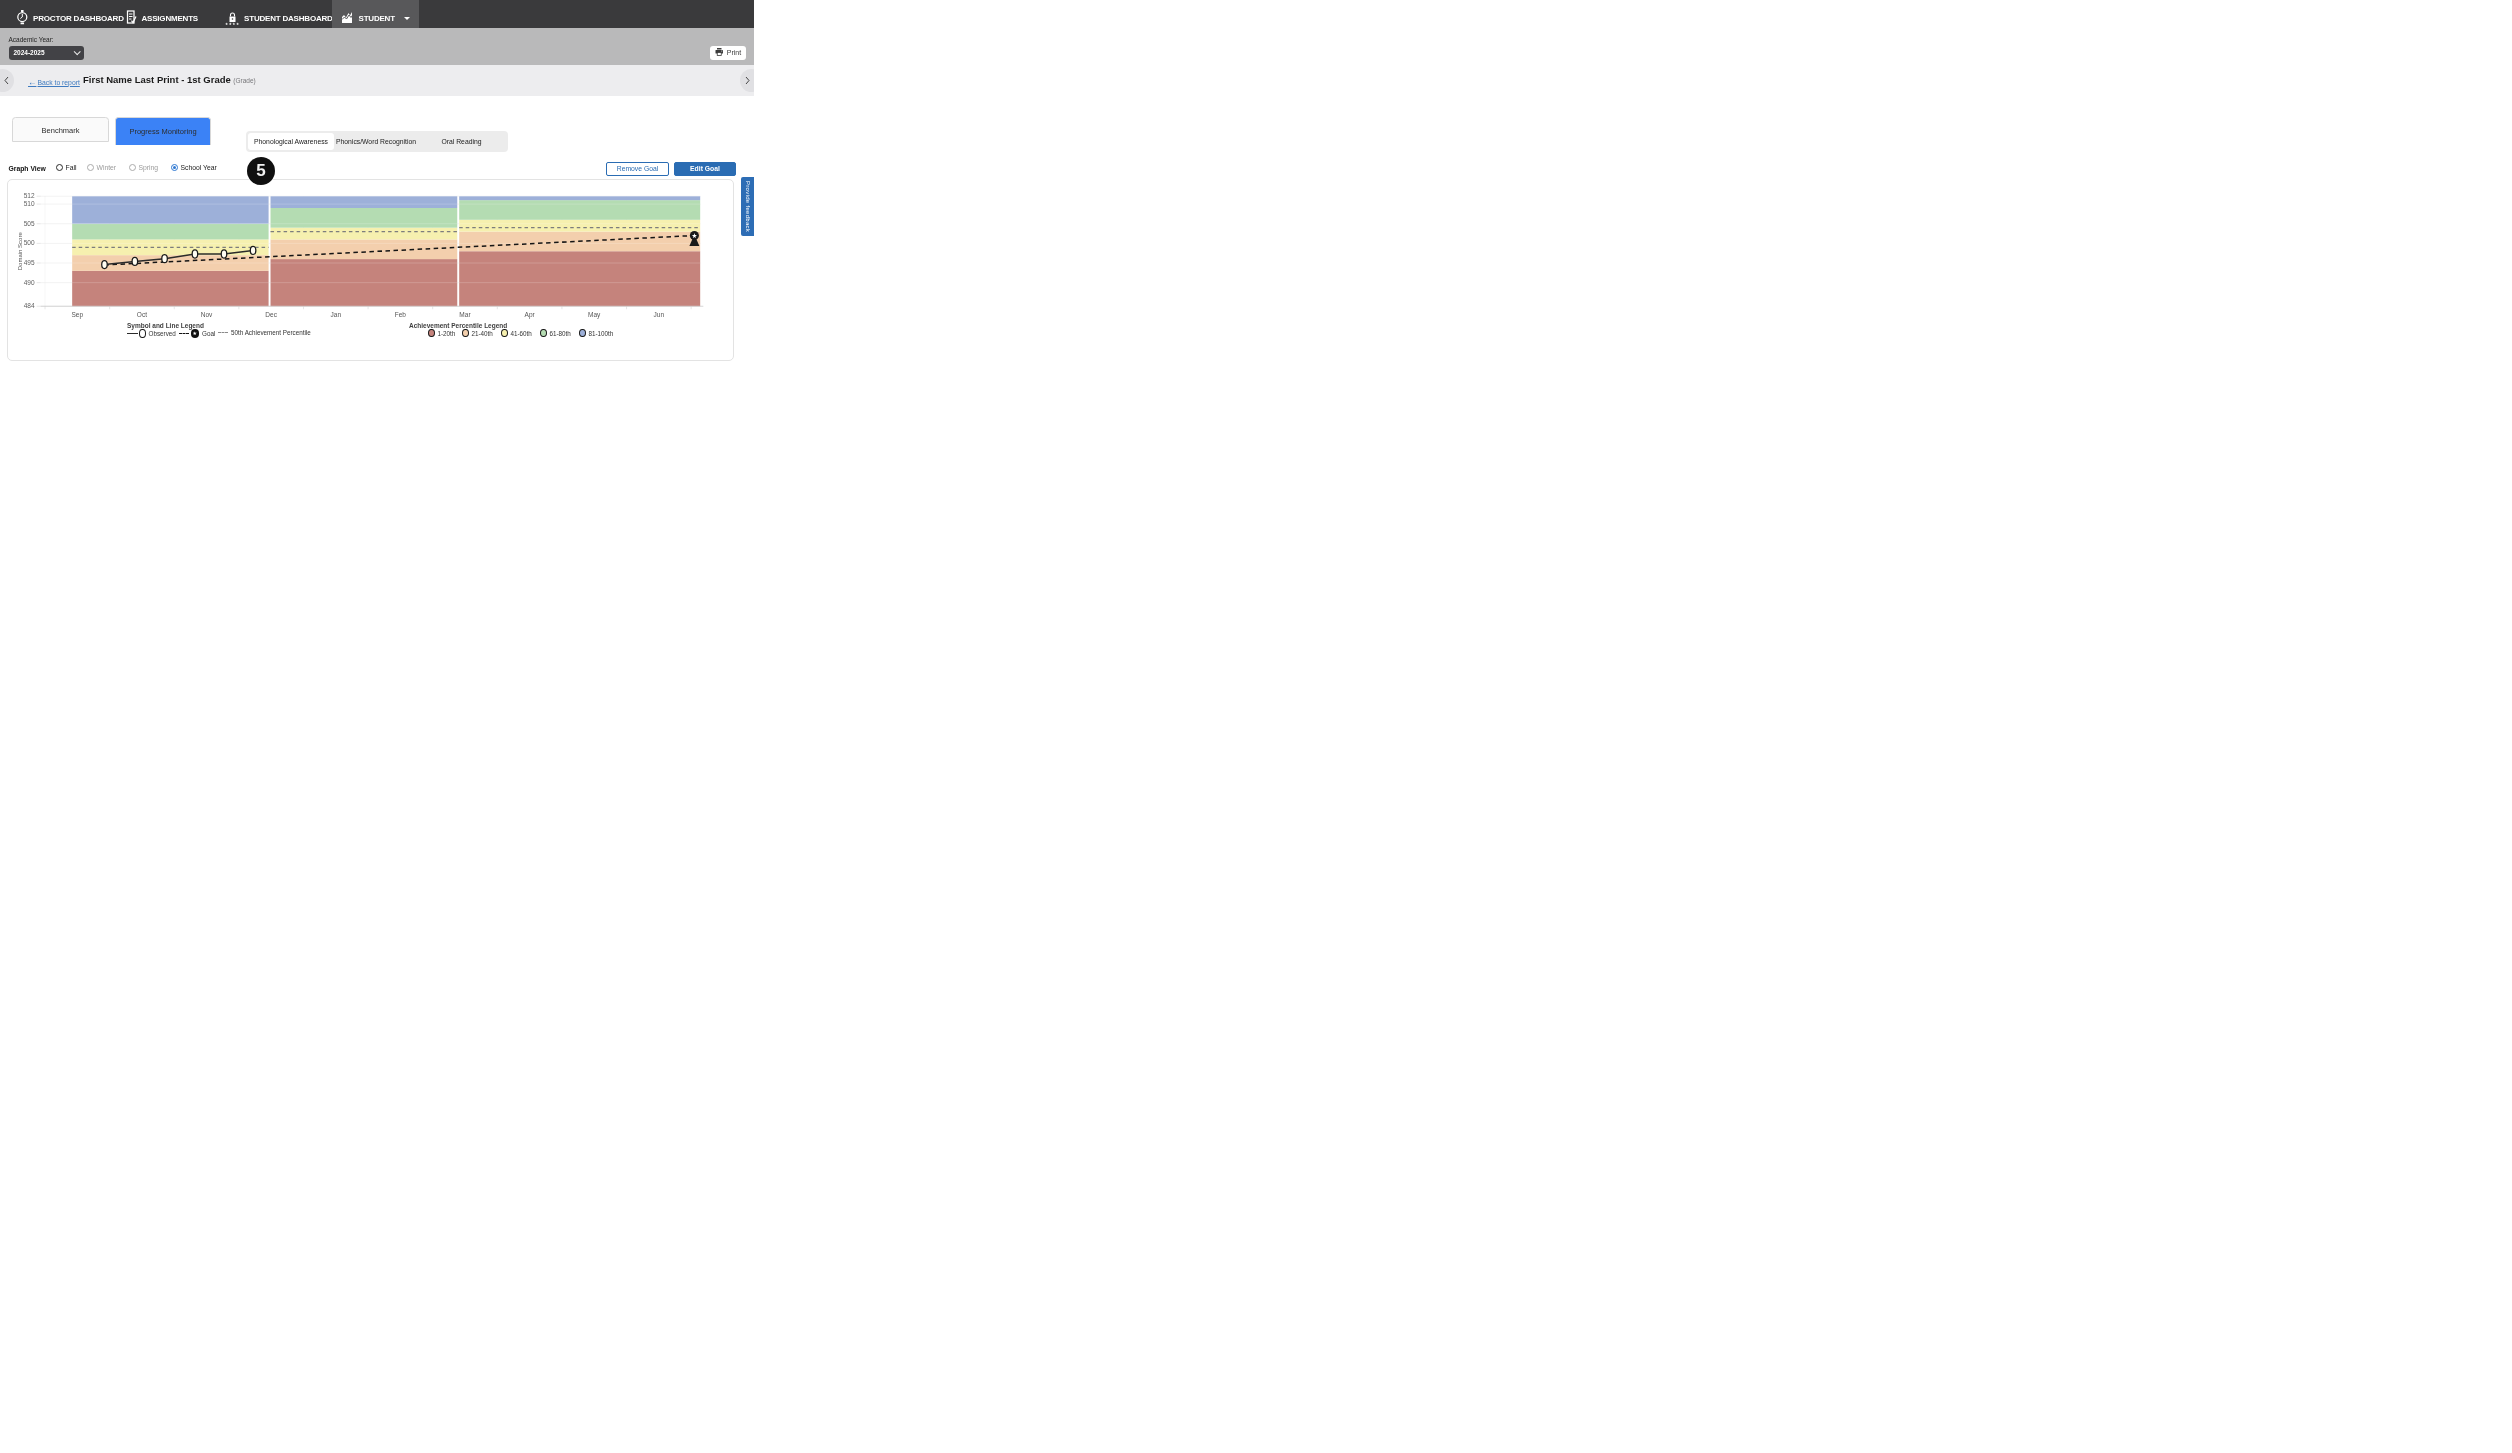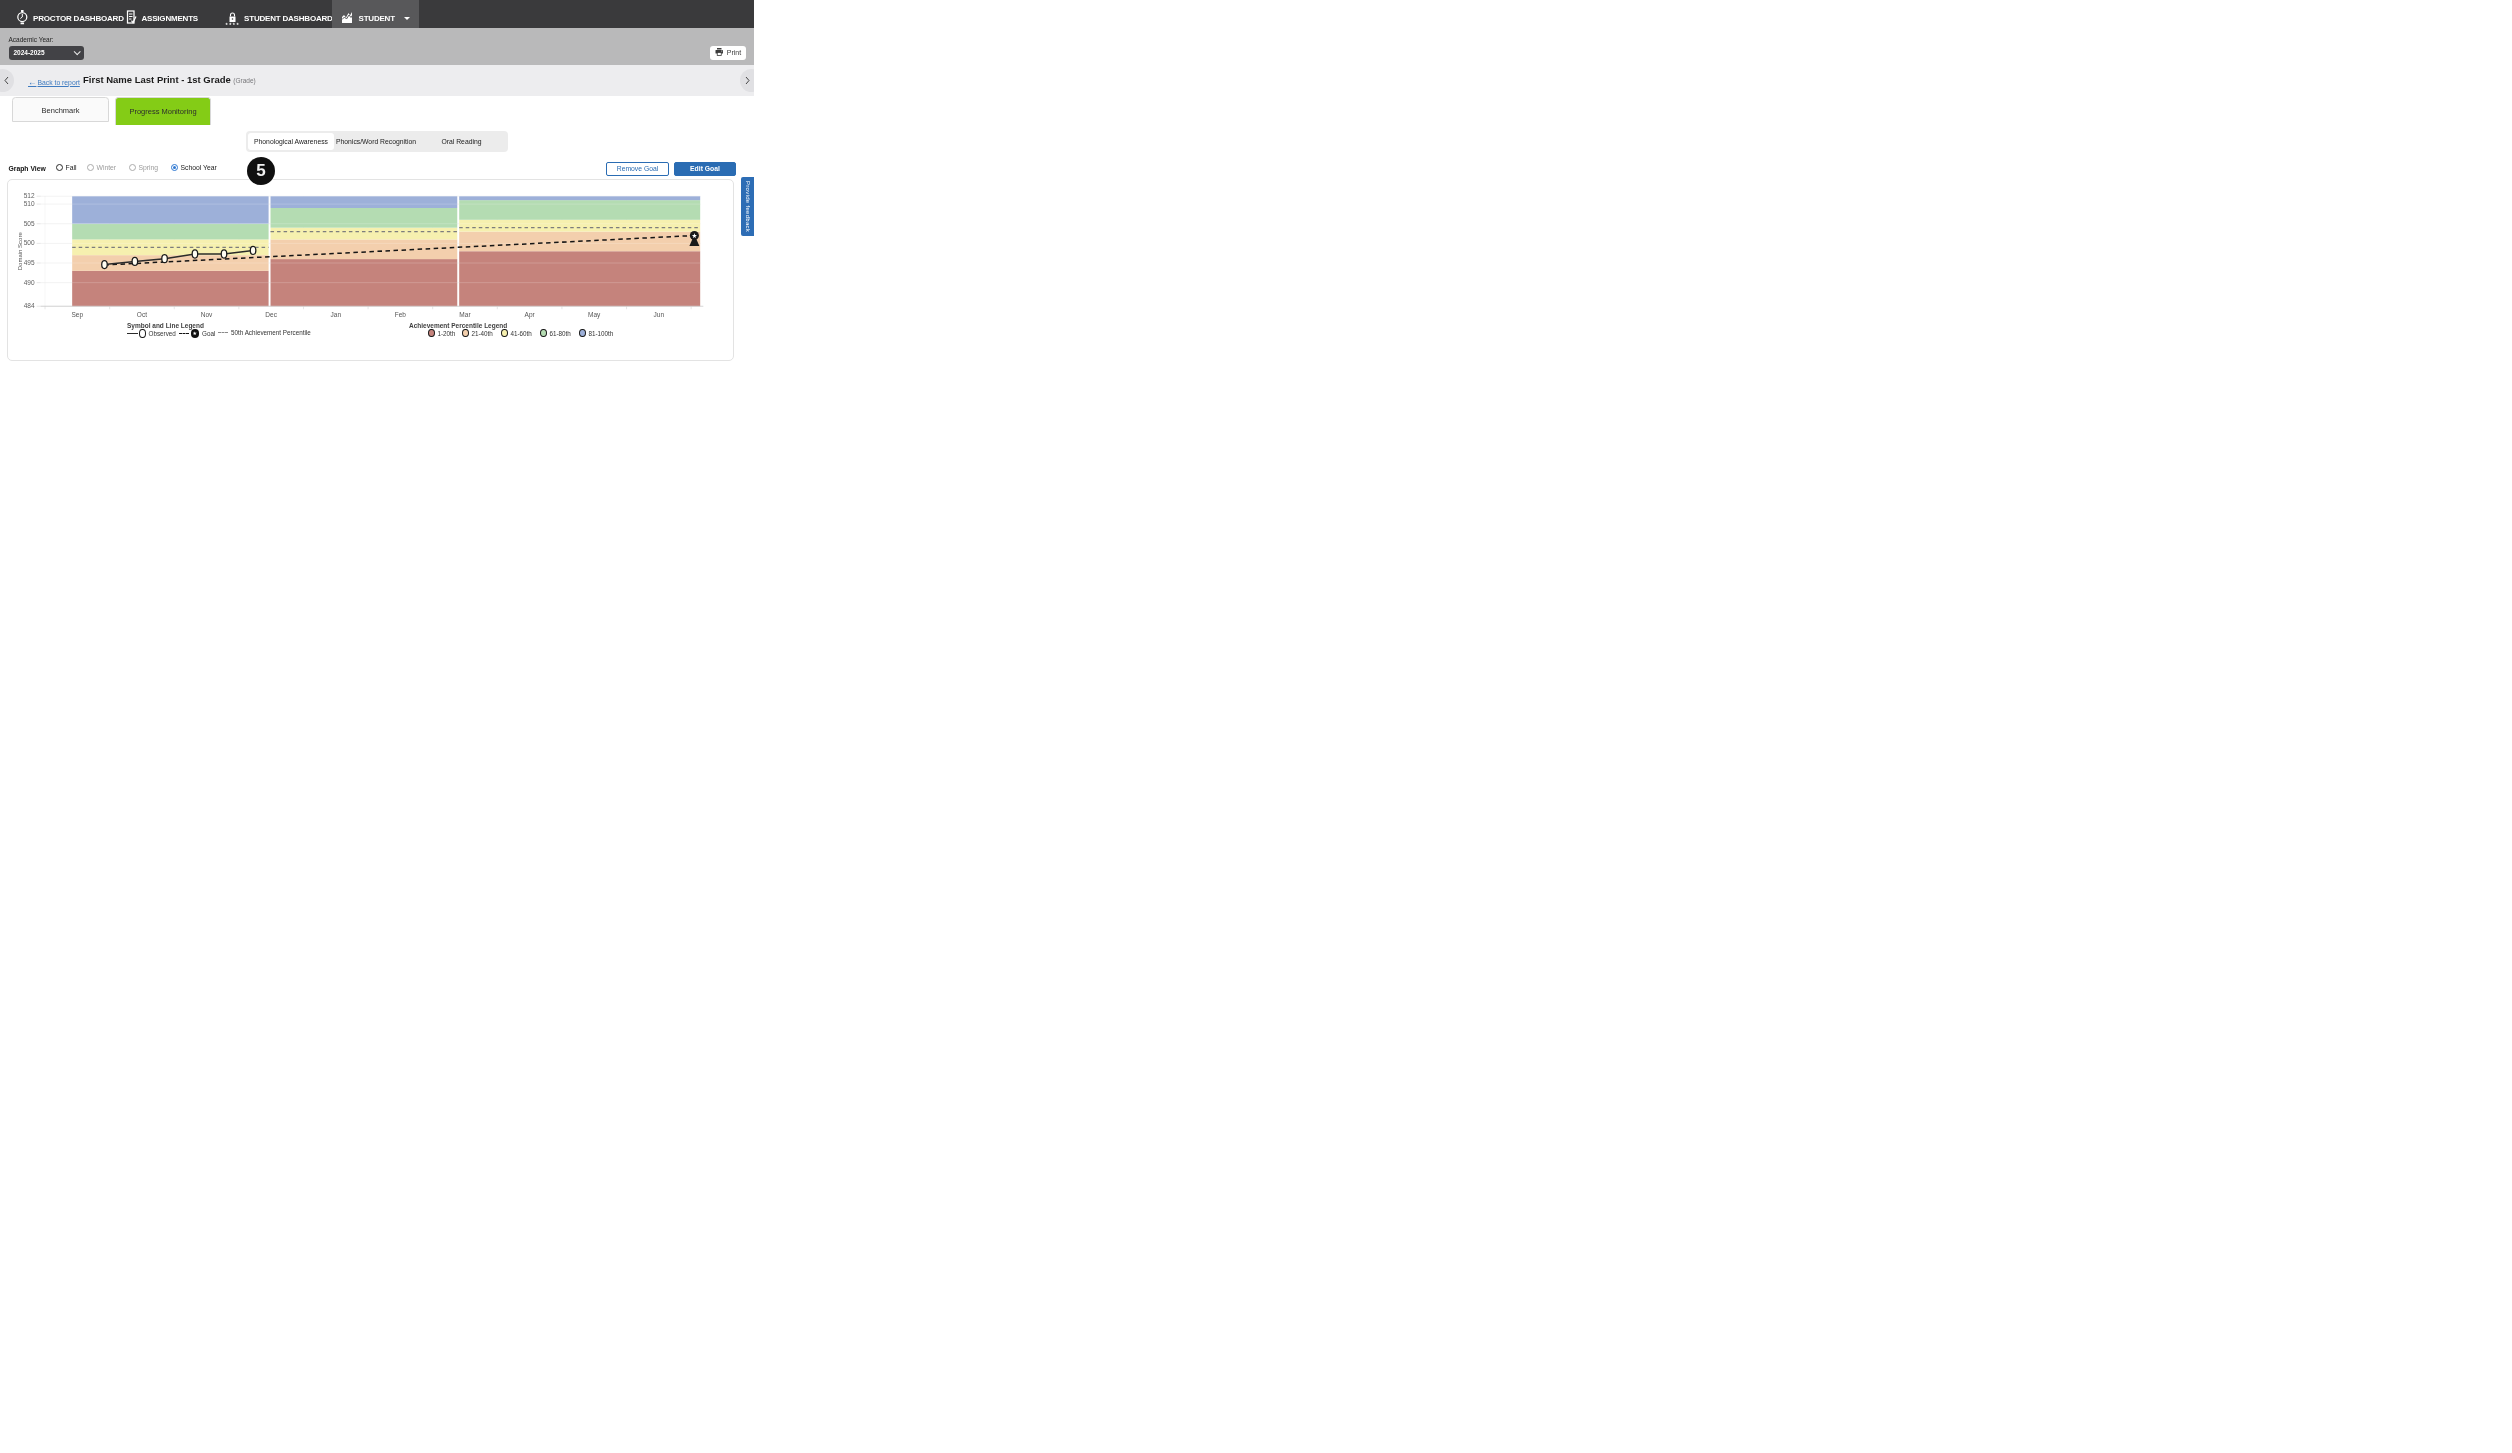--- a/index.html
+++ b/index.html
@@ -21,23 +21,23 @@
   .print-btn{position:absolute;right:8px;top:17.6px;width:36px;height:14px;background:#ffffff;border-radius:3px;display:flex;align-items:center;justify-content:center;gap:3.5px;font-size:7px;color:#3b3b3b;cursor:pointer;}
   
   .pagehead{position:absolute;left:0;top:65px;width:100%;height:31px;background:#ededef;}
   .edge-btn{position:absolute;width:23px;height:23px;border-radius:50%;background:#e0e0e3;top:3.5px;display:flex;align-items:center;justify-content:center;cursor:pointer;}
   .edge-btn svg{display:block;}
   .back-link{position:absolute;left:28px;top:12px;font-size:6.8px;color:#3f7bc0;text-decoration:underline;cursor:pointer;display:flex;align-items:center;gap:1px;}
   .back-link .arr{font-size:8.5px;text-decoration:none;}
   .page-title{position:absolute;left:83px;top:8.5px;font-size:9.5px;font-weight:bold;color:#1a1a1a;}
   .page-title .suffix{font-size:6.5px;font-weight:normal;color:#77777a;margin-left:2.5px;}
   
-  .tab{position:absolute;box-sizing:border-box;text-align:center;cursor:pointer;font-size:7.5px;color:#2d2d2d;}
+  .tab{position:absolute;box-sizing:border-box;text-align:center;cursor:pointer;font-size:7.5px;color:#2d2d2d;margin-top:20px;}
   .tab-benchmark{left:12px;top:97px;width:97px;height:25px;background:#fafafa;border:0.5px solid #d8d8d8;border-radius:3.5px 3.5px 0 0;line-height:25px;}
-  .tab-pm{left:115px;top:97px;width:96px;height:28px;background:#84cc16;border:0.5px solid #d8d8d8;border-bottom:none;border-radius:3.5px 3.5px 0 0;line-height:27px;z-index:2;}
+  .tab-pm{left:115px;top:97px;width:96px;height:28px;background:#3b82f6;border:0.5px solid #d8d8d8;border-bottom:none;border-radius:3.5px 3.5px 0 0;line-height:27px;z-index:2;}
   
   .subtabs{position:absolute;left:246px;top:131px;width:262px;height:20.6px;background:#ececec;border-radius:4px;display:flex;align-items:center;padding:0 2px;box-sizing:border-box;}
   .subtab{height:17px;line-height:17px;text-align:center;font-size:6.8px;color:#222;border-radius:3px;cursor:pointer;}
   .subtab.active{background:#ffffff;}
   .st-1{width:86px;} .st-2{width:84px;} .st-3{width:87px;}
   
   .gv-label{position:absolute;left:8.5px;top:165px;font-size:6.8px;font-weight:bold;color:#111;}
   .radio-item{position:absolute;top:164px;display:flex;align-items:center;gap:2.5px;font-size:6.8px;color:#1c1c1c;cursor:pointer;}
   .radio{width:7px;height:7px;border-radius:50%;border:1px solid #2b2b2b;background:#fff;box-sizing:border-box;flex:0 0 auto;}
   .radio-item.disabled{color:#9b9b9b;cursor:default;}

